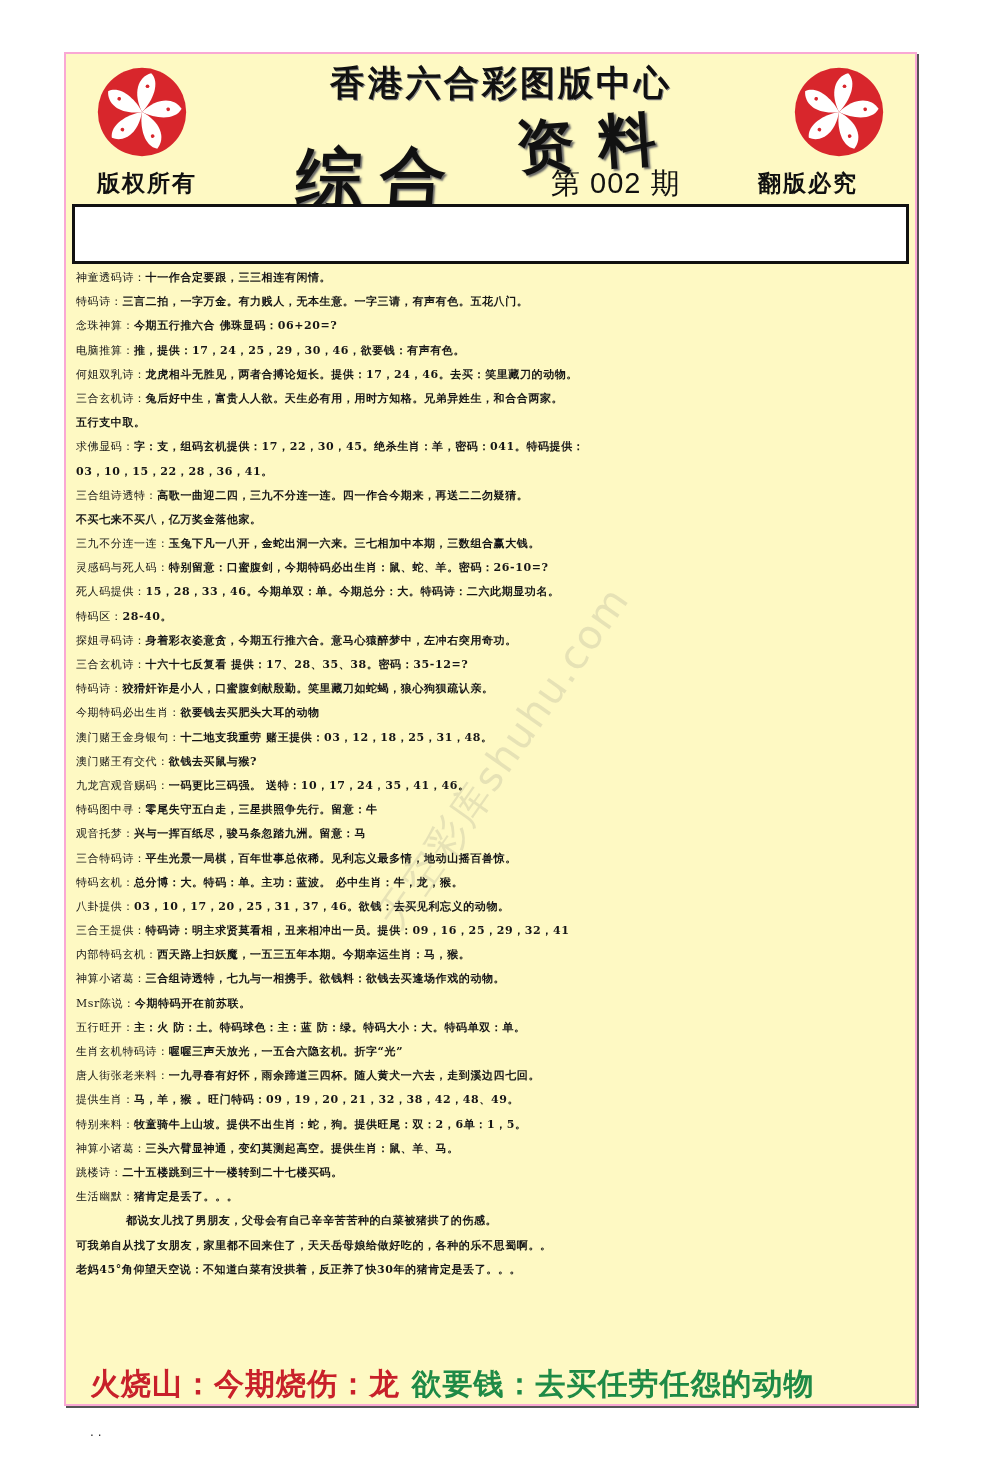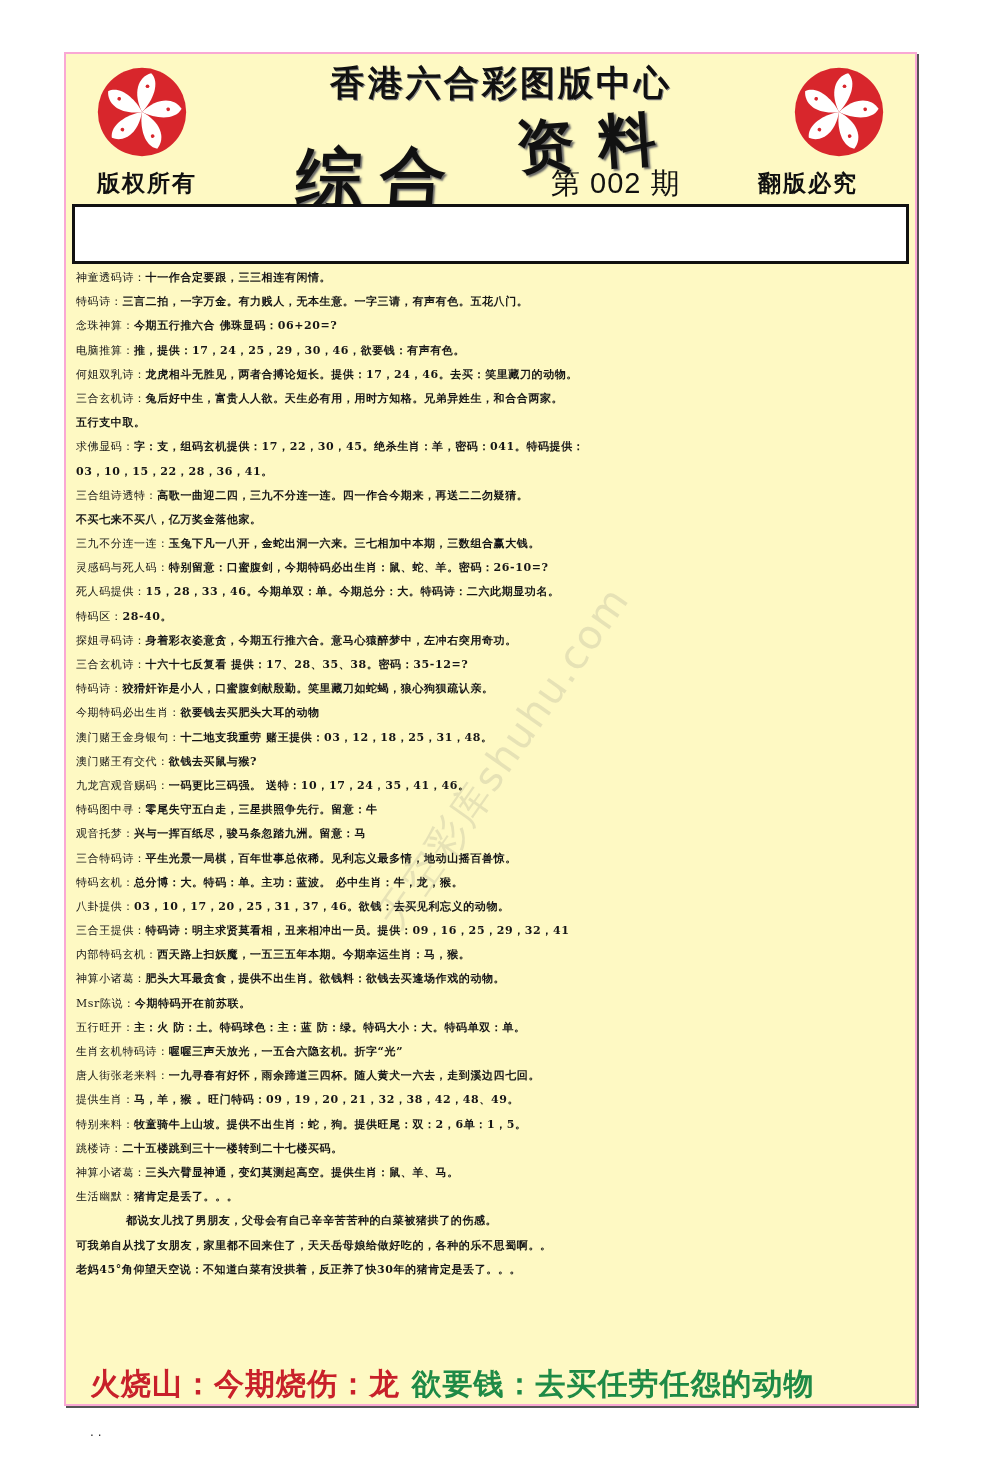--- a/index.html
+++ b/index.html
@@ -118,29 +118,29 @@
       <div class="line"><span class="label">澳门赌王金身银句：</span><span class="body">十二地支我重劳 赌王提供：03，12，18，25，31，48。</span></div>
       <div class="line"><span class="label">澳门赌王有交代：</span><span class="body">欲钱去买鼠与猴?</span></div>
       <div class="line"><span class="label">九龙宫观音赐码：</span><span class="body">一码更比三码强。 送特：10，17，24，35，41，46。</span></div>
       <div class="line"><span class="label">特码图中寻：</span><span class="body">零尾失守五白走，三星拱照争先行。留意：牛</span></div>
       <div class="line"><span class="label">观音托梦：</span><span class="body">兴与一挥百纸尽，骏马条忽踏九洲。留意：马</span></div>
       <div class="line"><span class="label">三合特码诗：</span><span class="body">平生光景一局棋，百年世事总依稀。见利忘义最多情，地动山摇百兽惊。</span></div>
       <div class="line"><span class="label">特码玄机：</span><span class="body">总分博：大。特码：单。主功：蓝波。 必中生肖：牛，龙，猴。</span></div>
       <div class="line"><span class="label">八卦提供：</span><span class="body">03，10，17，20，25，31，37，46。欲钱：去买见利忘义的动物。</span></div>
       <div class="line"><span class="label">三合王提供：</span><span class="body">特码诗：明主求贤莫看相，丑来相冲出一员。提供：09，16，25，29，32，41</span></div>
       <div class="line"><span class="label">内部特码玄机：</span><span class="body">西天路上扫妖魔，一五三五年本期。今期幸运生肖：马，猴。</span></div>
-      <div class="line"><span class="label">神算小诸葛：</span><span class="body">肥头大耳最贪食，提供不出生肖。欲钱料：欲钱去买逢场作戏的动物。</span></div>
+      <div class="line"><span class="label">神算小诸葛：</span><span class="body">三合组诗透特，七九与一相携手。欲钱料：欲钱去买逢场作戏的动物。</span></div>
       <div class="line"><span class="label">Msr陈说：</span><span class="body">今期特码开在前苏联。</span></div>
       <div class="line"><span class="label">五行旺开：</span><span class="body">主：火 防：土。特码球色：主：蓝 防：绿。特码大小：大。特码单双：单。</span></div>
       <div class="line"><span class="label">生肖玄机特码诗：</span><span class="body">喔喔三声天放光，一五合六隐玄机。折字“光”</span></div>
       <div class="line"><span class="label">唐人街张老来料：</span><span class="body">一九寻春有好怀，雨余蹄道三四杯。随人黄犬一六去，走到溪边四七回。</span></div>
       <div class="line"><span class="label">提供生肖：</span><span class="body">马，羊，猴 。旺门特码：09，19，20，21，32，38，42，48、49。</span></div>
       <div class="line"><span class="label">特别来料：</span><span class="body">牧童骑牛上山坡。提供不出生肖：蛇，狗。提供旺尾：双：2，6单：1，5。</span></div>
+      <div class="line"><span class="label">神算小诸葛：</span><span class="body">三头六臂显神通，变幻莫测起高空。提供生肖：鼠、羊、马。</span></div>
       <div class="line"><span class="label">跳楼诗：</span><span class="body">二十五楼跳到三十一楼转到二十七楼买码。</span></div>
-      <div class="line"><span class="label">神算小诸葛：</span><span class="body">三头六臂显神通，变幻莫测起高空。提供生肖：鼠、羊、马。</span></div>
       <div class="line"><span class="label">生活幽默：</span><span class="body">猪肯定是丢了。。。</span></div>
       <div class="line indent"><span class="body">都说女儿找了男朋友，父母会有自己辛辛苦苦种的白菜被猪拱了的伤感。</span></div>
       <div class="line"><span class="body">可我弟自从找了女朋友，家里都不回来住了，天天岳母娘给做好吃的，各种的乐不思蜀啊。。</span></div>
       <div class="line"><span class="body">老妈45°角仰望天空说：不知道白菜有没拱着，反正养了快30年的猪肯定是丢了。。。</span></div>
     </div>
 
   <div class="footer-banner">
     <span class="red">火烧山：今期烧伤：龙</span><span class="green"> 欲要钱：去买任劳任怨的动物</span>
   </div>
 </div>

